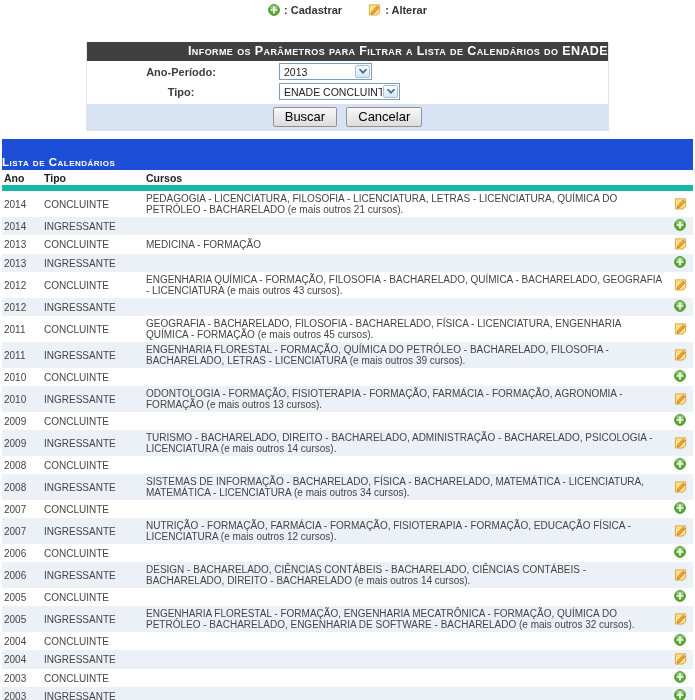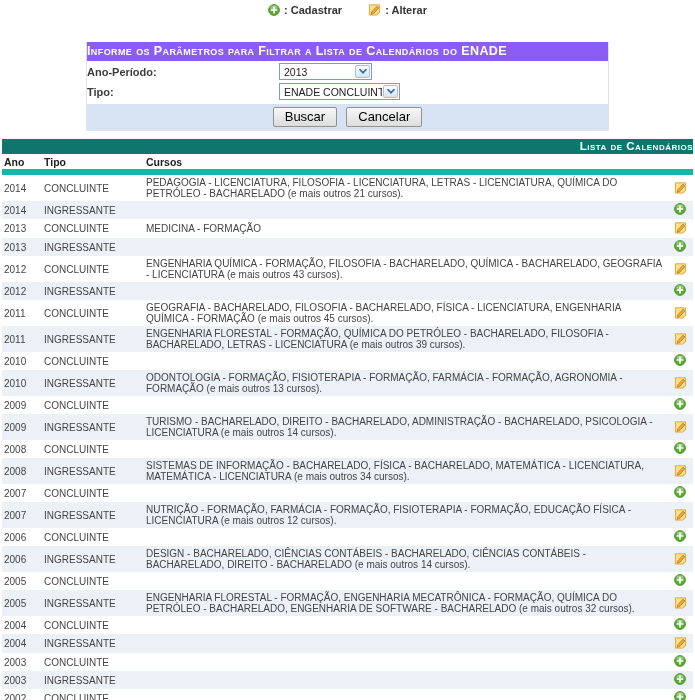--- a/index.html
+++ b/index.html
@@ -14,26 +14,26 @@
   .legend-bar {
     display:flex; justify-content:center; align-items:center;
     gap:4px; padding:3px 0 2px; font-weight:bold; color:#333; font-size:11px;border-radius:9px;
   }
   .legend-bar .gap { width:18px; }
   .legend-bar svg { vertical-align:middle; }
 
   
   .filter-box { width:523px; margin:1px auto 0; border:1px solid #e3e3e3; border-top:none; }
   .filter-header {
-    background:#8b5cf6; color:#fff; text-align:left;
+    background:#404040; color:#fff; text-align:right;
     font-variant:small-caps; font-weight:bold; font-size:12.5px;
     letter-spacing:.4px; padding:2px 0 3px;margin-top:24px;
   }
   .form-row { display:flex; align-items:center; padding:2px 0 1px; background:#fff; }
-  .form-label { width:192px; text-align:left; font-weight:bold; color:#3c3c3c; padding-right:4px; }
+  .form-label { width:192px; text-align:center; font-weight:bold; color:#3c3c3c; padding-right:4px; }
   .form-actions { background:#D7E2F3; text-align:center; padding:3px 0; margin-top:3px; }
   .btn {
     font-family:"Liberation Sans","DejaVu Sans",sans-serif; font-size:13px;
     color:#000; padding:1px 11px 2px; margin:0 3px; cursor:pointer;
     background:linear-gradient(#f8f8f8,#dcdcdc); border:1px solid #919191; border-radius:2px;
   }
 
   
   .xpselect {
     display:inline-flex; align-items:center; height:17px;
@@ -45,23 +45,23 @@
     width:15px; height:13px; margin:1px; flex:0 0 15px;
     display:flex; align-items:center; justify-content:center;
     background:linear-gradient(#fdfeff,#d9e4f3); border:1px solid #a9c0dd; border-radius:2px;
   }
   .w-ano { width:93px; } .w-tipo { width:121px; }
 
   
   .list-wrap { margin:8px 2px 0; }
   table.listagem { width:100%; border-collapse:collapse; }
   table.listagem caption {
-    background:#0f766e; color:#fff; text-align:right;
+    background:#1d4ed8; color:#fff; text-align:left;
     font-variant:small-caps; font-weight:bold; font-size:11.5px;
-    letter-spacing:.5px; padding:1px 0 2px;
+    letter-spacing:.5px; padding:17px 0 2px;
   }
   table.listagem thead th {
     text-align:left; font-weight:bold; color:#222; font-size:10.5px;
     padding:2px 2px 1px; border-bottom:6px solid #14b8a6; background:#fdfdfd;
   }
   table.listagem td {
     font-size:10px; line-height:11px; color:#444;
     padding:2px 2px; vertical-align:middle; height:13px;
   }
   th.c-ano, td.c-ano { width:40px; padding-left:14px; color:#333; }

